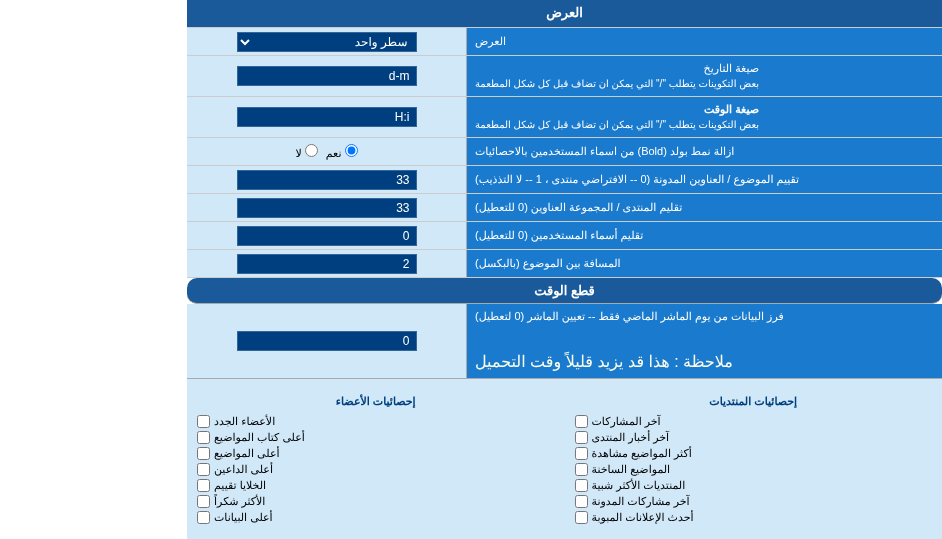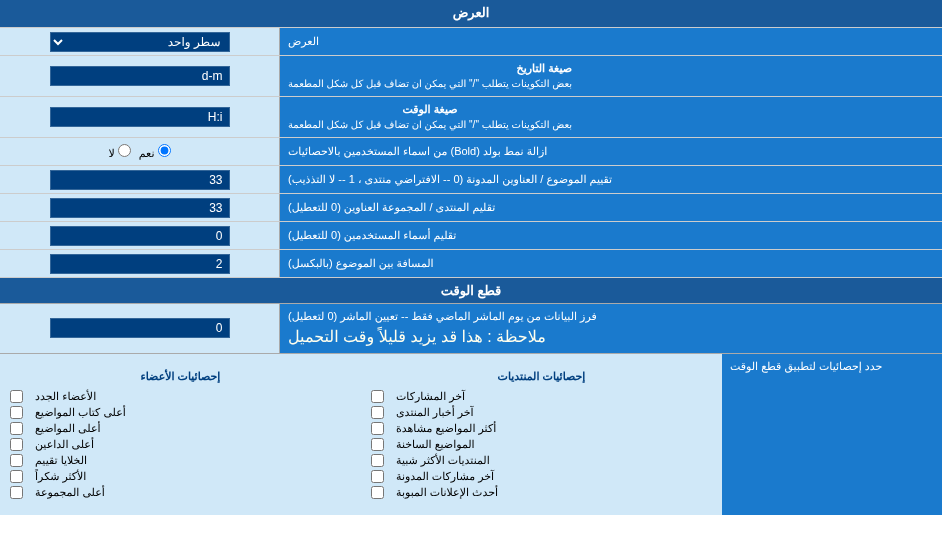--- a/index.html
+++ b/index.html
@@ -4,21 +4,21 @@
   <style>
     * { box-sizing: border-box; margin: 0; padding: 0; }
     body {
       font-family: Arial, Tahoma, sans-serif;
       background: #fff;
       direction: rtl;
       font-size: 12px;
     }
 
     .container {
-      width: 942px;
+      width: 755px;
       background: #fff;
     }
 
     
     .row {
       display: flex;
       flex-direction: row;
       align-items: stretch;
       border-bottom: 1px solid #ccc;
       min-height: 28px;
@@ -90,20 +90,21 @@
 
     
     .section-header {
       background: #1a5a9a;
       color: #fff;
       font-size: 13px;
       font-weight: bold;
       padding: 5px 0;
       text-align: center;
       border-bottom: 1px solid #aaa;
+      border-radius: 10px;
     }
 
     .checkbox-col {
       flex: 1;
       padding: 16px 10px;
       display: flex;
       flex-direction: column;
       gap: 3px;
     }
 
@@ -111,21 +112,21 @@
       font-weight: bold;
       color: #003f7f;
       text-align: center;
       margin-bottom: 4px;
       font-size: 11px;
     }
 
     .checkbox-item {
       display: flex;
       align-items: center;
-      gap: 12px;
+      gap: 4px;
       font-size: 11px;
       color: #000;
       justify-content: flex-end;
     }
 
     .checkbox-item input[type="checkbox"] {
       margin: 0;
     }
 
     .cutoff-row {
@@ -140,20 +141,21 @@
       background: #1a7acd;
       color: #fff;
       padding: 4px 8px;
       display: flex;
       flex-direction: column;
       align-items: flex-end;
       justify-content: center;
       text-align: right;
       font-size: 11px;
       line-height: 1.5;
+      gap: 25px;
     }
 
     .note-text {
       font-size: 16px;
       color: #ffe;
     }
 
     .bottom-row {
       display: flex;
       flex-direction: row;
@@ -202,32 +204,32 @@
         <option>سطر واحد</option>
         <option>سطرين</option>
         <option>ثلاثة أسطر</option>
       </select>
     </div>
   </div>
 
   <div class="row">
     <div class="label-cell tall">
       <div style="text-align:right;">
-        <div style="font-weight:bold;">صيغة التاريخ</div>
+        <div style="font-weight:normal;">صيغة التاريخ</div>
         <div style="font-size:10px;">بعض التكوينات يتطلب "/" التي يمكن ان تضاف قبل كل شكل المطعمة</div>
       </div>
     </div>
     <div class="input-cell">
       <input type="text" value="d-m" style="">
     </div>
   </div>
 
   <div class="row">
     <div class="label-cell tall">
-      <div style="text-align:center;">
+      <div style="text-align:right;">
         <div style="font-weight:bold;">صيغة الوقت</div>
         <div style="font-size:10px;">بعض التكوينات يتطلب "/" التي يمكن ان تضاف قبل كل شكل المطعمة</div>
       </div>
     </div>
     <div class="input-cell">
       <input type="text" value="H:i" style="">
     </div>
   </div>
 
   <div class="row">
@@ -288,23 +290,20 @@
     <div class="cutoff-label">
       <div>فرز البيانات من يوم الماشر الماضي فقط -- تعيين الماشر (0 لتعطيل)</div>
       <div class="note-text">ملاحظة : هذا قد يزيد قليلاً وقت التحميل</div>
     </div>
     <div class="input-cell">
       <input type="text" value="0" style="">
     </div>
   </div>
 
   <div class="bottom-row">
-    <div class="bottom-limit">
-      <span>حدد إحصائيات لتطبيق قطع الوقت</span>
-    </div>
     <div class="bottom-checkboxes">
 
       <div class="checkbox-col">
         <div class="col-title">إحصائيات المنتديات</div>
         <div class="checkbox-item">
           <span>آخر المشاركات</span>
           <input type="checkbox" style="">
         </div>
         <div class="checkbox-item">
           <span>آخر أخبار المنتدى</span>
@@ -352,20 +351,20 @@
         </div>
         <div class="checkbox-item">
           <span>الخلايا تقييم</span>
           <input type="checkbox" style="">
         </div>
         <div class="checkbox-item">
           <span>الأكثر شكراً</span>
           <input type="checkbox" style="">
         </div>
         <div class="checkbox-item">
-          <span>أعلى المجموعة</span>
+          <span>أعلى البيانات</span>
           <input type="checkbox" style="">
         </div>
       </div>
     </div>
   </div>
 
 </div>
 
 </body></html>

